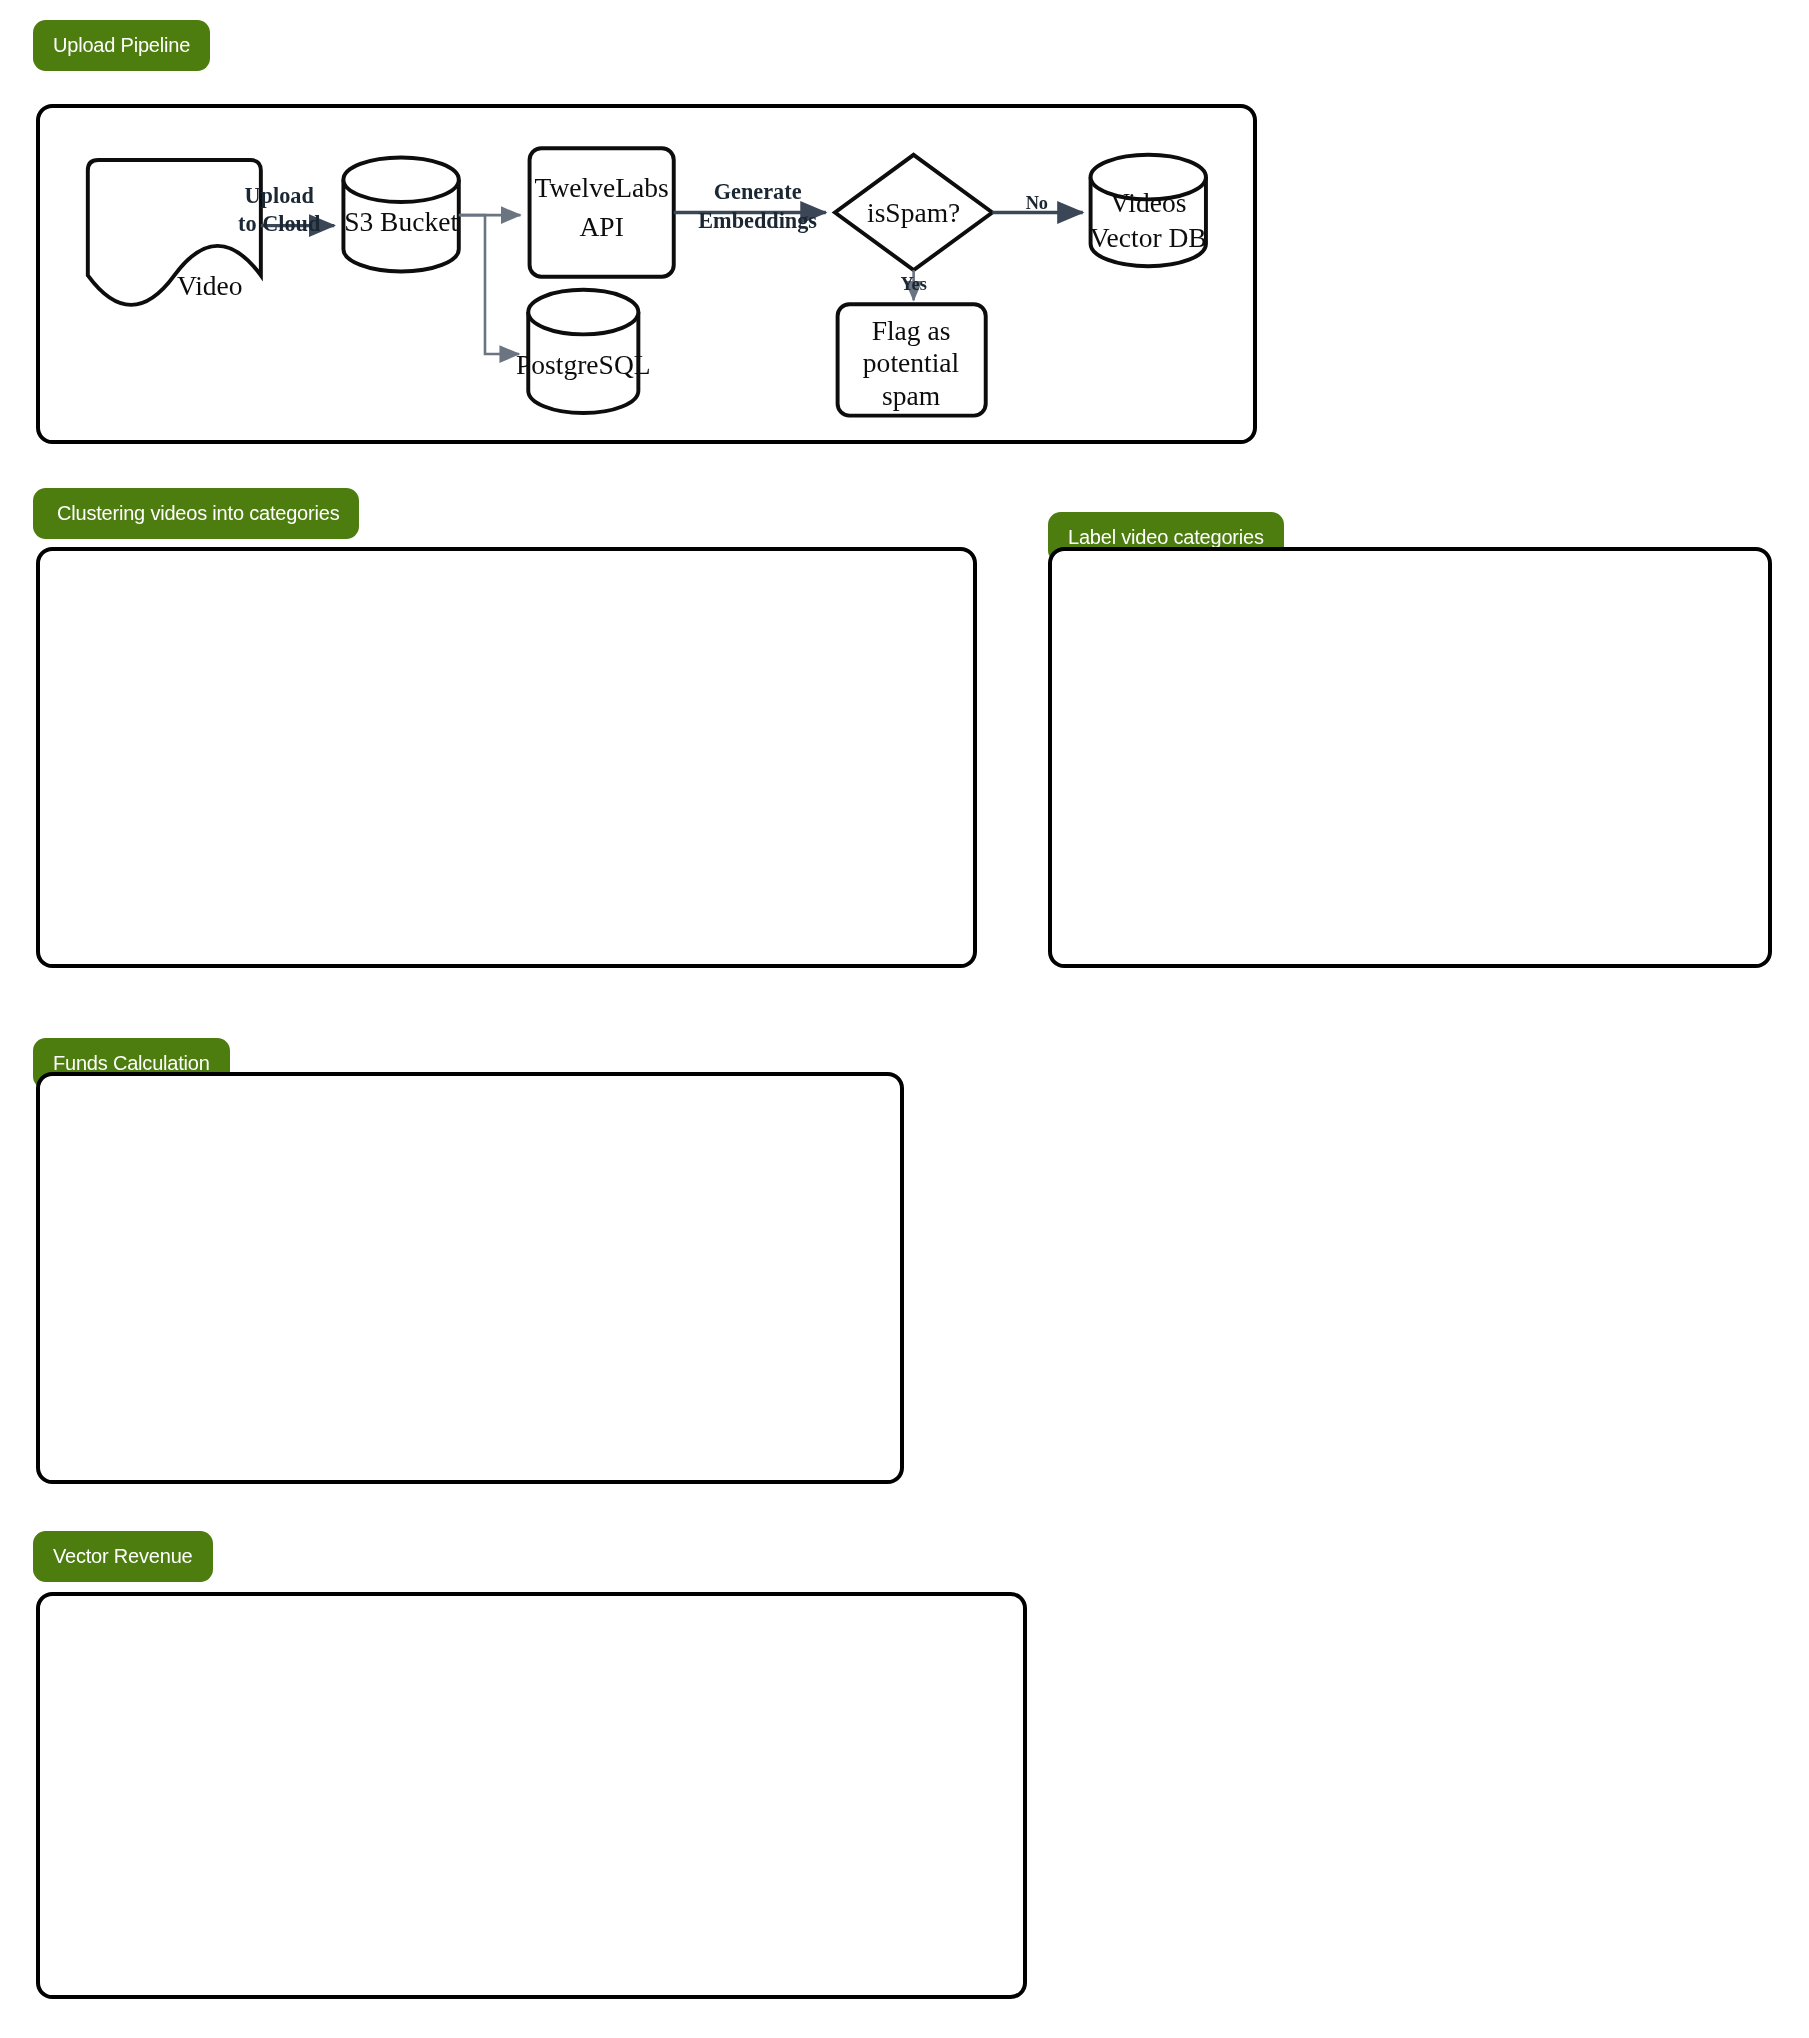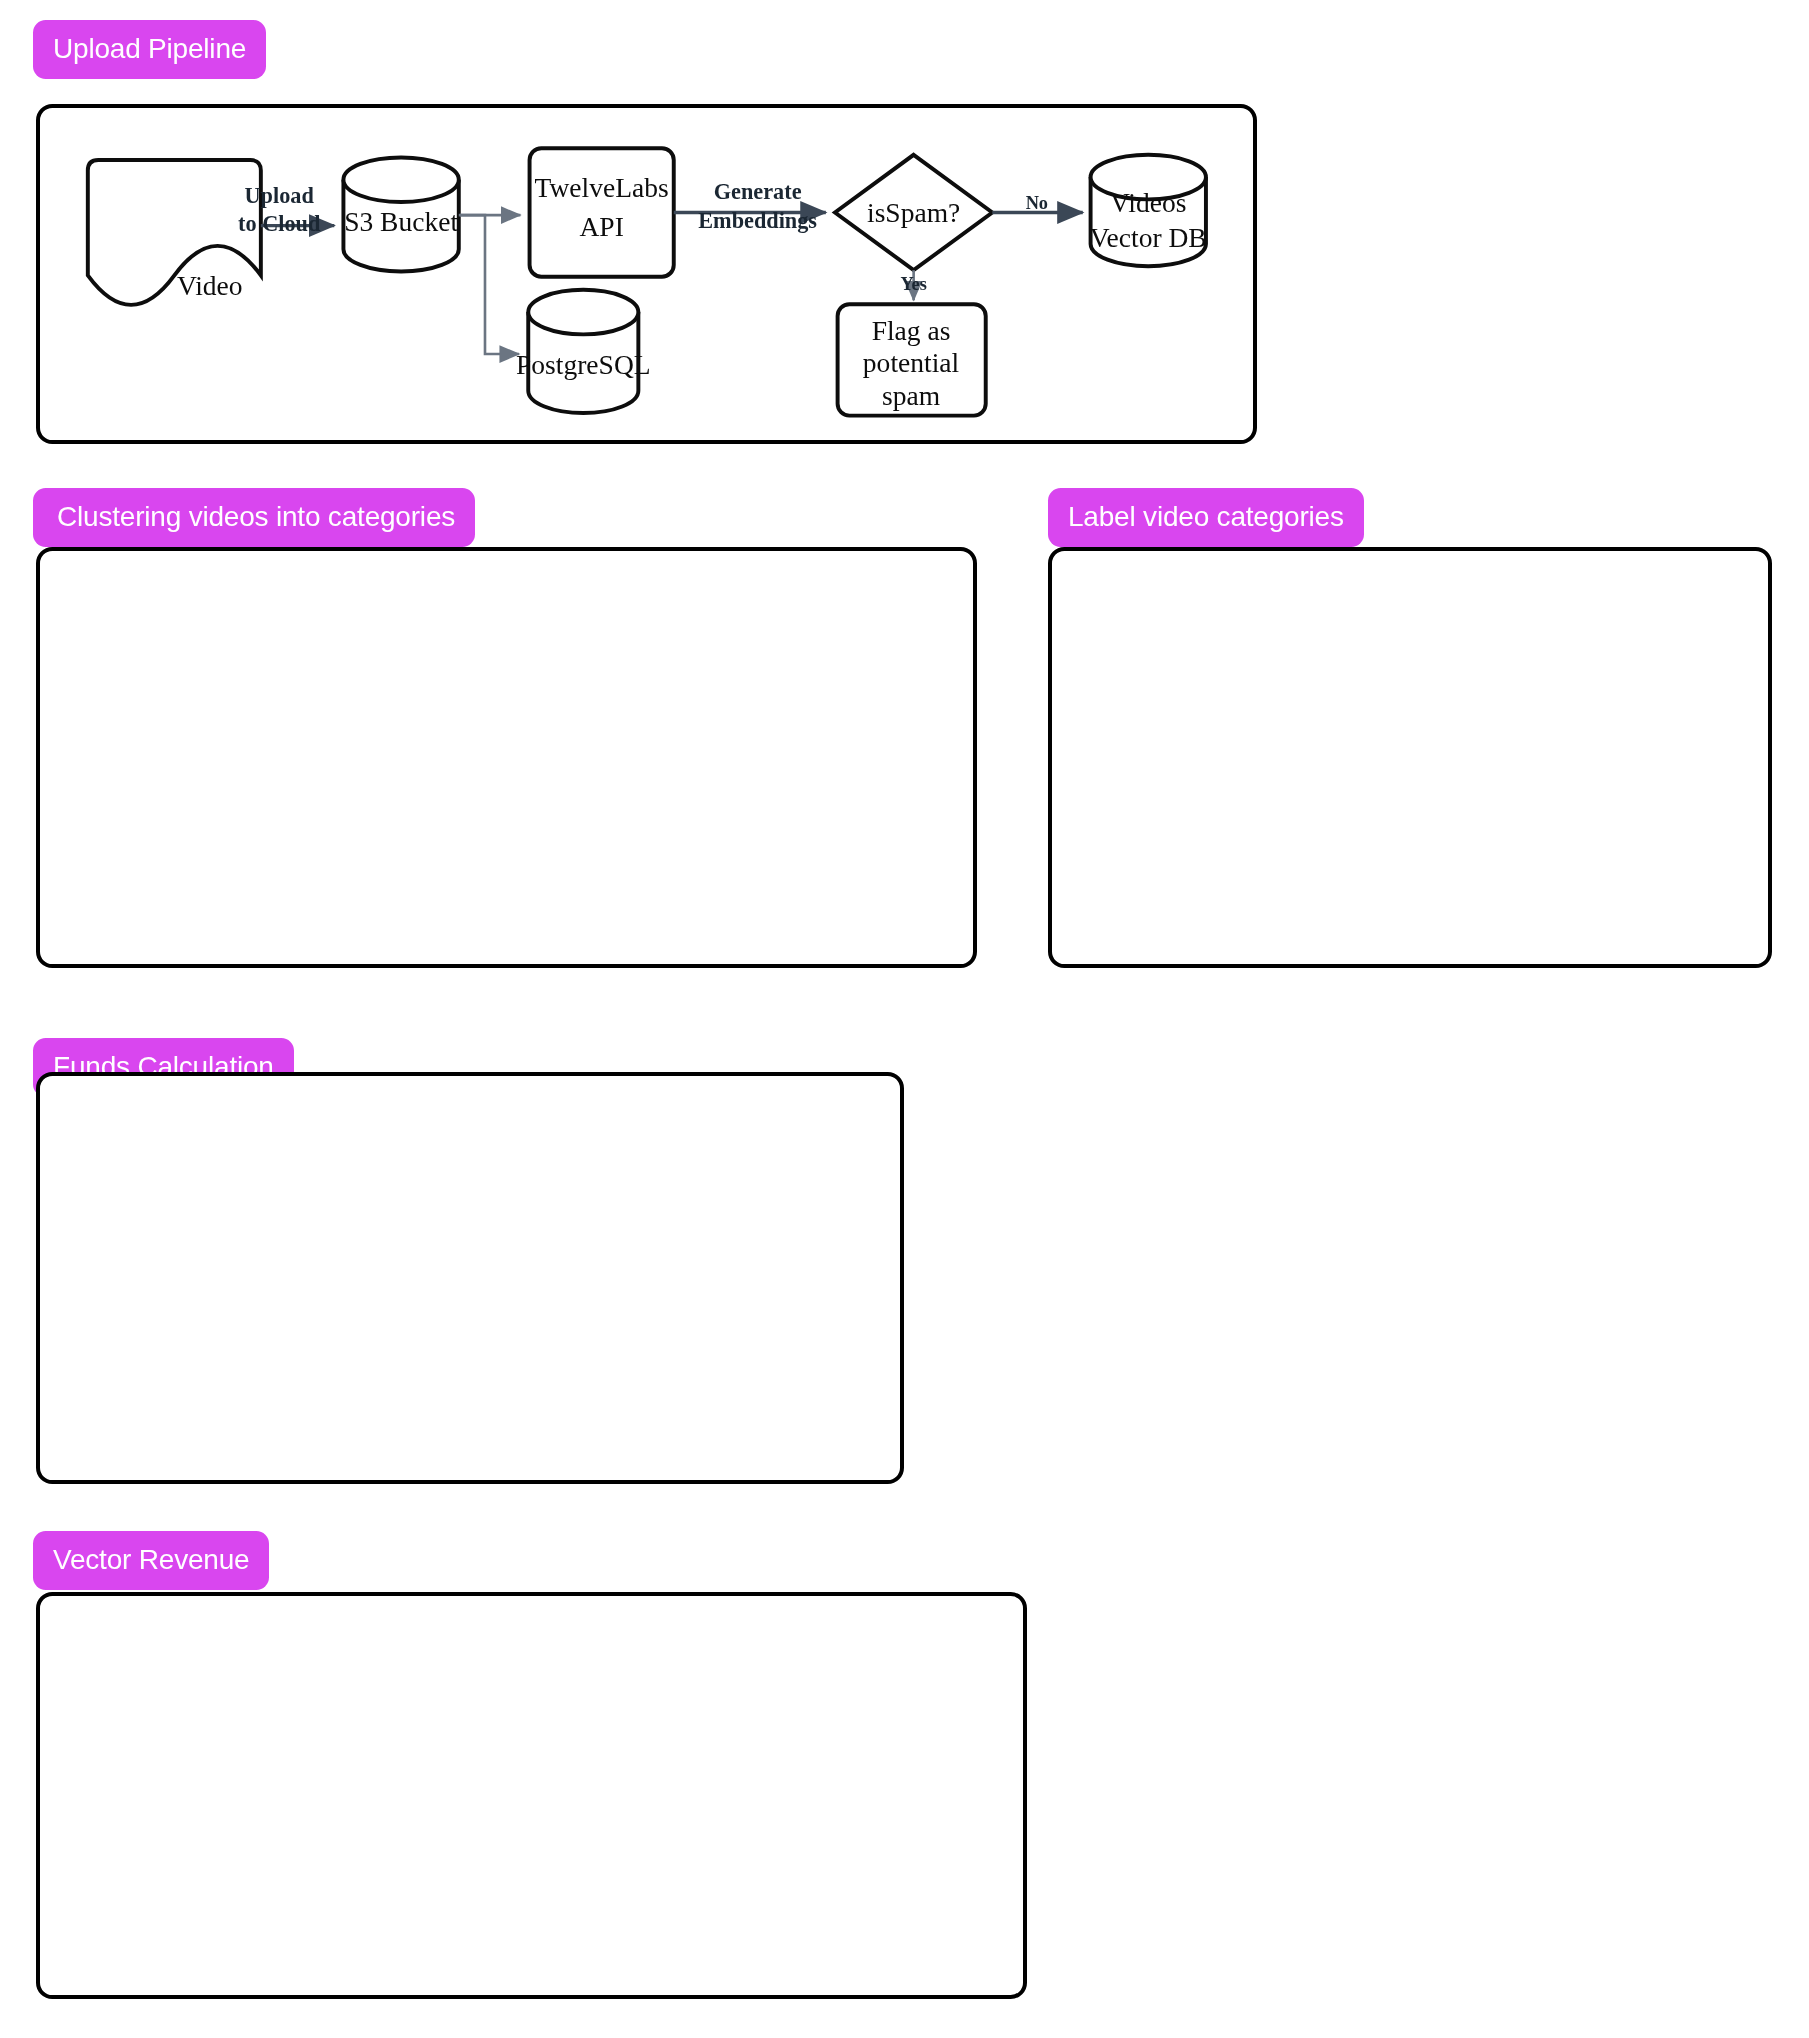--- a/index.html
+++ b/index.html
@@ -1,22 +1,22 @@
 <!DOCTYPE html>
 <html style="font-size:14.5px"><head>
 <meta charset="utf-8">
 <style>
   html,body{margin:0;padding:0;background:#ffffff;}
   body{width:1809px;height:2039px;position:relative;
        font-family:"Liberation Serif",serif;}
   .section-title{
-    position:absolute;background:#d946ef;color:#ffffff;
+    position:absolute;background:#4d7c0f;color:#ffffff;
     border-radius:12.7px;
     font-family:"Liberation Sans",sans-serif;
-    font-size:28px;line-height:1;
+    font-size:20px;line-height:1;
     padding:14.5px 20px 16.3px 20px;
     white-space:nowrap;
     letter-spacing:-0.2px;
   }
   .panel{
     position:absolute;border:4.5px solid #000000;border-radius:16.3px;
     background:#ffffff;box-sizing:border-box;
   }
   svg{position:absolute;left:0;top:0;overflow:visible;}
   .node-label{
@@ -268,21 +268,21 @@
   </g>
       <g>
     <path class="edge-thin" d="M195,1457 L675,1457 Q683,1457 683,1449 L683,1370" marker-end="url(#ahl)"></path>
   </g>
     </g>
   </svg>
 
 <div class="section-title" style="left:33px;top:488px;padding-left:24px;">Clustering videos into categories</div>
 <div class="panel" style="left:36px;top:547px;width:941px;height:421px;"></div>
 
-<div class="section-title" style="left:1048px;top:488px;">Label video categories</div>
+<div class="section-title" style="left:1048px;top:512px;">Label video categories</div>
 <div class="panel" style="left:1048px;top:547px;width:724px;height:421px;"></div>
 
 <div class="section-title" style="left:33px;top:1011px;margin-top:27px;">Funds Calculation</div>
 <div class="panel" style="left:36px;top:1072px;width:868px;height:412px;"></div>
 
 <div class="section-title" style="left:33px;top:1531px;">Vector Revenue</div>
 <div class="panel" style="left:36px;top:1592px;width:991px;height:407px;"></div>
 
 
 </body></html>

